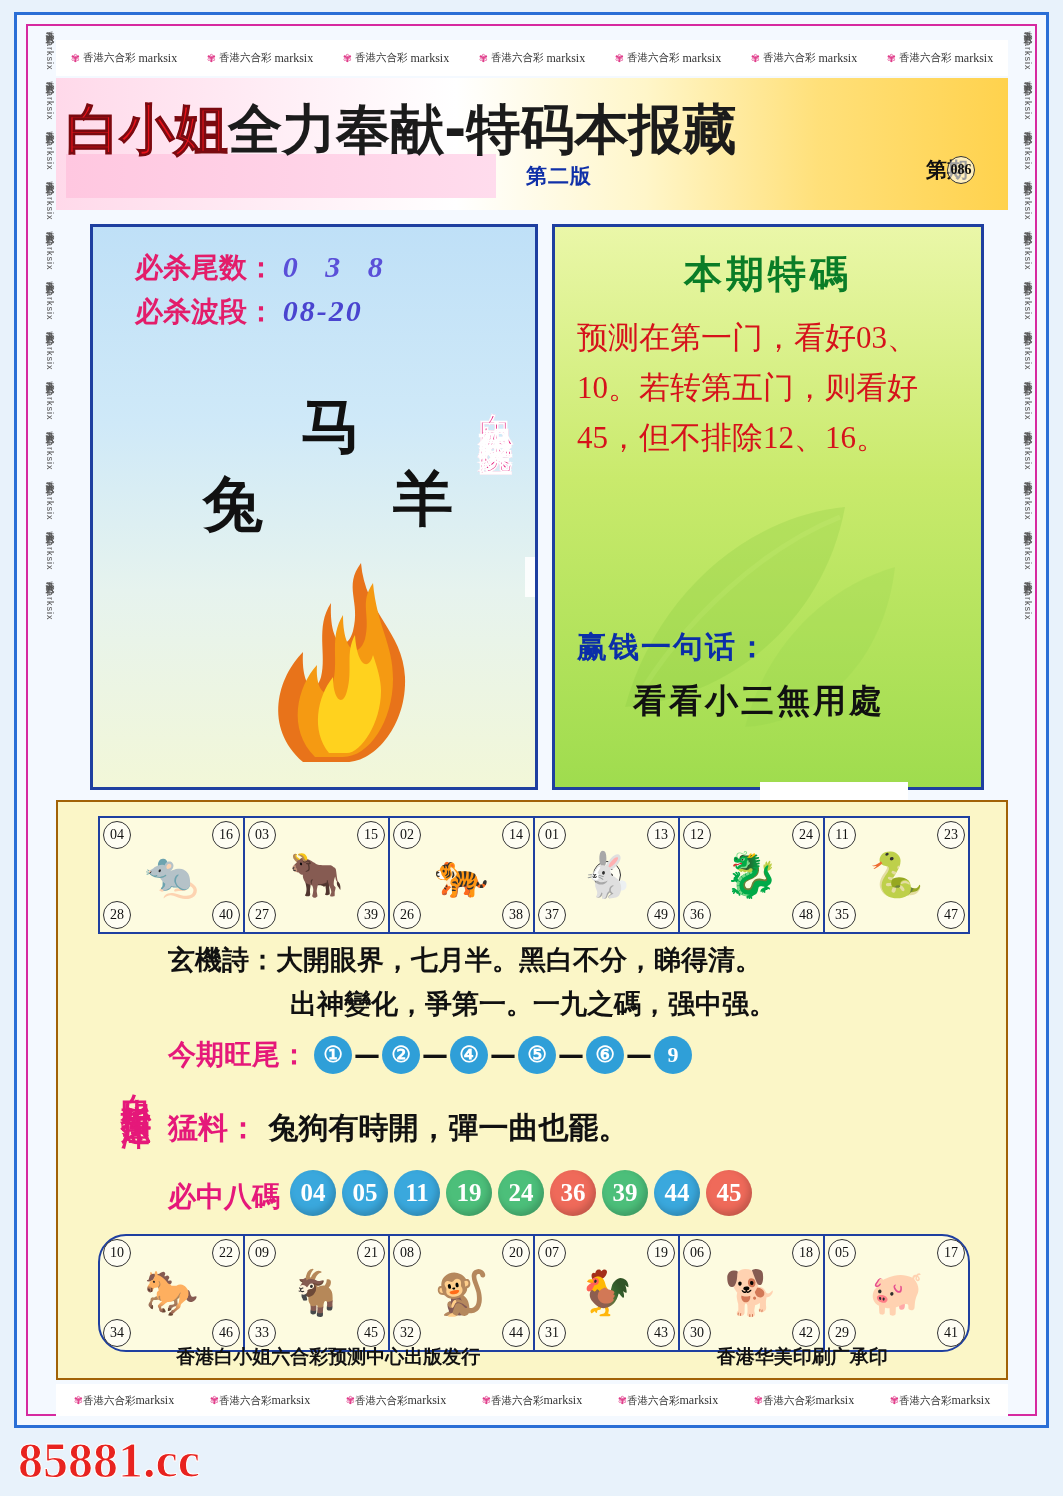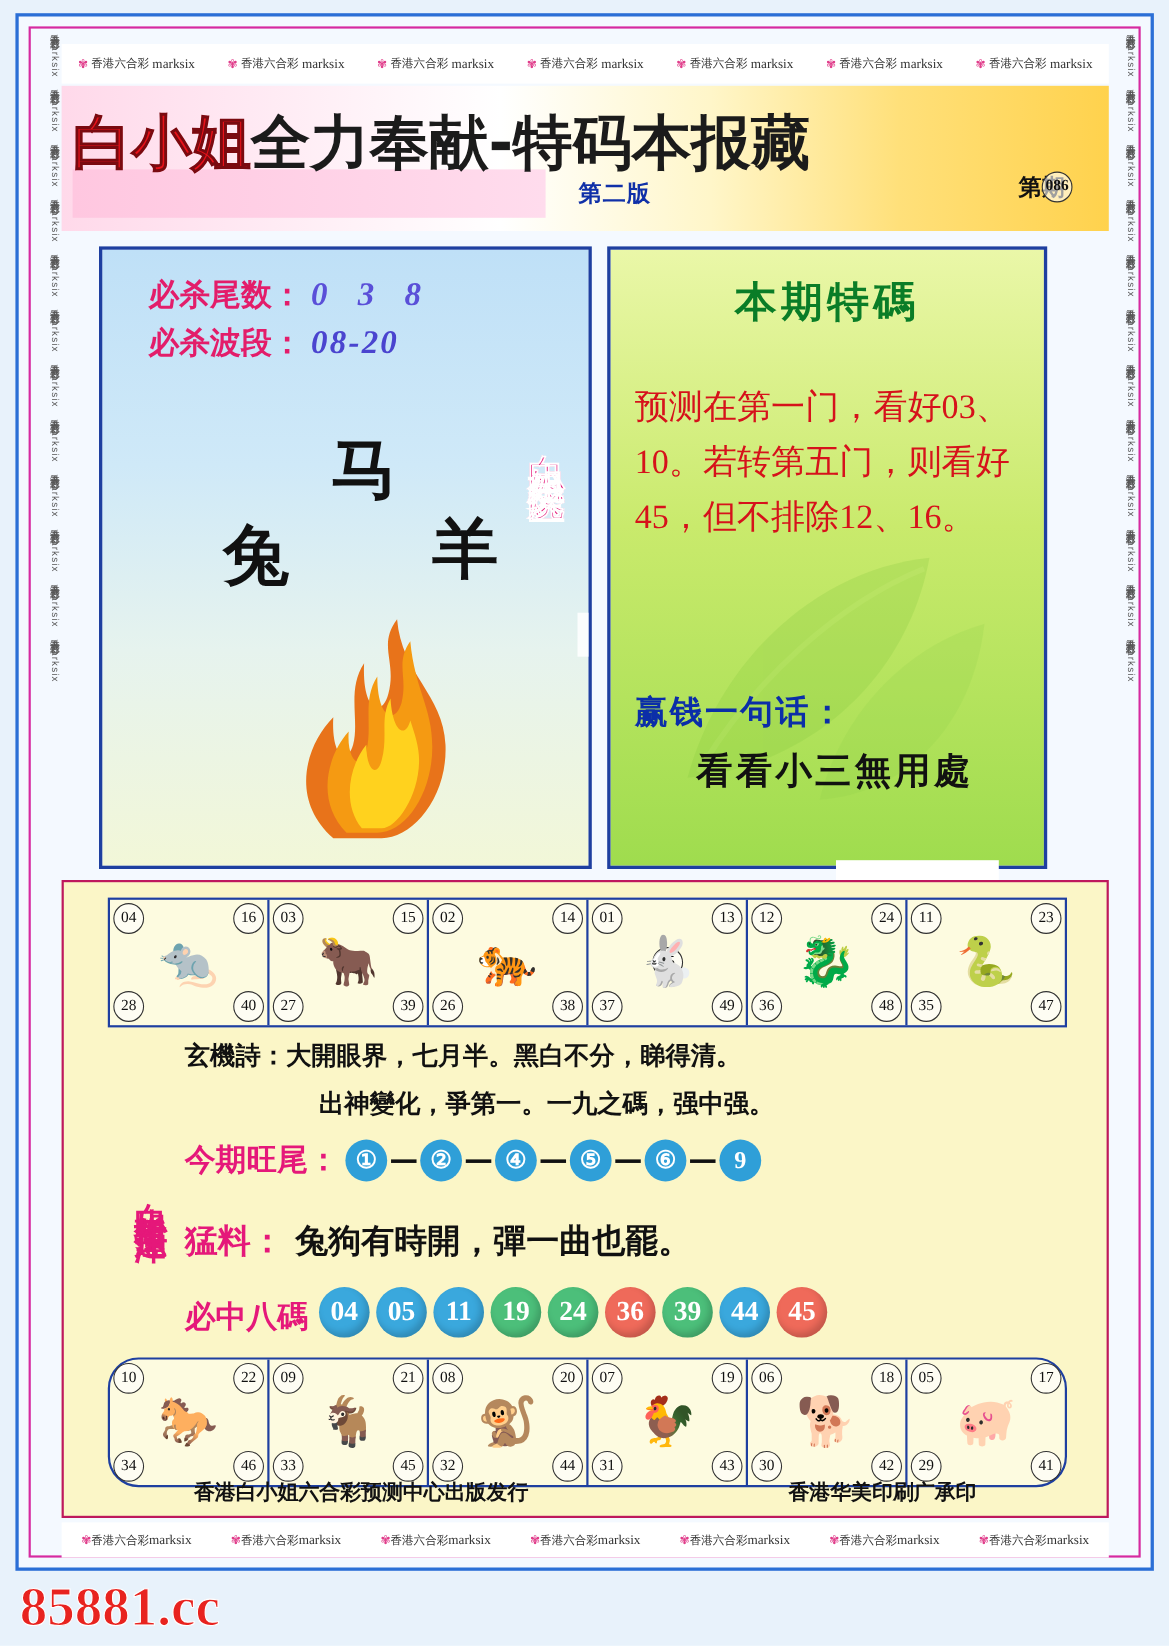--- a/index.html
+++ b/index.html
@@ -109,38 +109,37 @@
     position:absolute;right:16px;top:160px;
     font-size:34px;font-weight:bold;
     writing-mode:vertical-rl;text-orientation:upright;
     color:#e5187a;
     letter-spacing:6px;
     -webkit-text-stroke:0.6px #ffffff;
   }
 
   
   .right-panel{
-    position:absolute;left:552px;top:224px;width:400px;height:566px;
+    position:absolute;left:552px;top:224px;width:432px;height:566px;
     background:linear-gradient(180deg,#eaf7a8 0%,#c9ea6c 45%,#9fdc4e 100%);
     border:3px solid #1e3fa0;
     box-sizing:border-box;
     overflow:hidden;
   }
   .rp-title{
     position:absolute;left:0;right:0;top:22px;text-align:center;
     font-size:38px;font-weight:bold;color:#0a7d27;
     letter-spacing:4px;
     font-family:"DejaVu Sans",sans-serif;
   }
   .rp-body{
     position:absolute;left:22px;top:86px;width:364px;
     font-size:31px;line-height:50px;color:#d6121b;
     font-family:"Liberation Serif",serif;
     text-align:left;
-    margin-top:32px;
   }
   .rp-sub{
     position:absolute;left:22px;top:400px;width:364px;
     font-size:30px;font-weight:bold;color:#0b2ea8;
     font-family:"DejaVu Sans",sans-serif;
     letter-spacing:2px;
   }
   .rp-sub2{
     position:absolute;left:22px;top:452px;width:364px;text-align:center;
     font-size:33px;font-weight:bold;color:#111;
@@ -149,21 +148,21 @@
   }
   .leafwatermark{
     position:absolute;left:40px;top:250px;width:320px;height:260px;
     opacity:.25;
   }
 
   
   .bottom-block{
     position:absolute;left:56px;top:800px;width:952px;height:580px;
     background:#fbf6c7;
-    border:2px solid #be185d;
+    border:2px solid #a16207;
     box-sizing:border-box;
   }
   .zrow{
     position:absolute;left:40px;width:872px;height:118px;
     display:flex;
     border:2px solid #1e3fa0;
     box-sizing:border-box;
     background:#fdfbe0;
   }
   .zrow.top{top:14px;}
@@ -197,21 +196,21 @@
   .vtitle{
     position:absolute;left:0;top:4px;width:58px;height:284px;
     writing-mode:vertical-rl;text-orientation:upright;
     font-size:30px;font-weight:bold;color:#e5187a;
     letter-spacing:4px;
     text-align:center;
     font-family:"DejaVu Sans",sans-serif;
   }
   .poem{
     position:absolute;left:70px;top:0px;width:800px;
-    font-size:23px;font-weight:bold;color:#111;line-height:44px;
+    font-size:27px;font-weight:bold;color:#111;line-height:44px;
     font-family:"DejaVu Sans",sans-serif;
   }
   .poem .lab{color:#111;}
   .row2{
     position:absolute;left:70px;top:98px;width:800px;
     display:flex;align-items:center;
     font-size:28px;font-weight:bold;
     font-family:"DejaVu Sans",sans-serif;
   }
   .row2 .lab{color:#e5187a;white-space:nowrap;margin-right:6px;}

